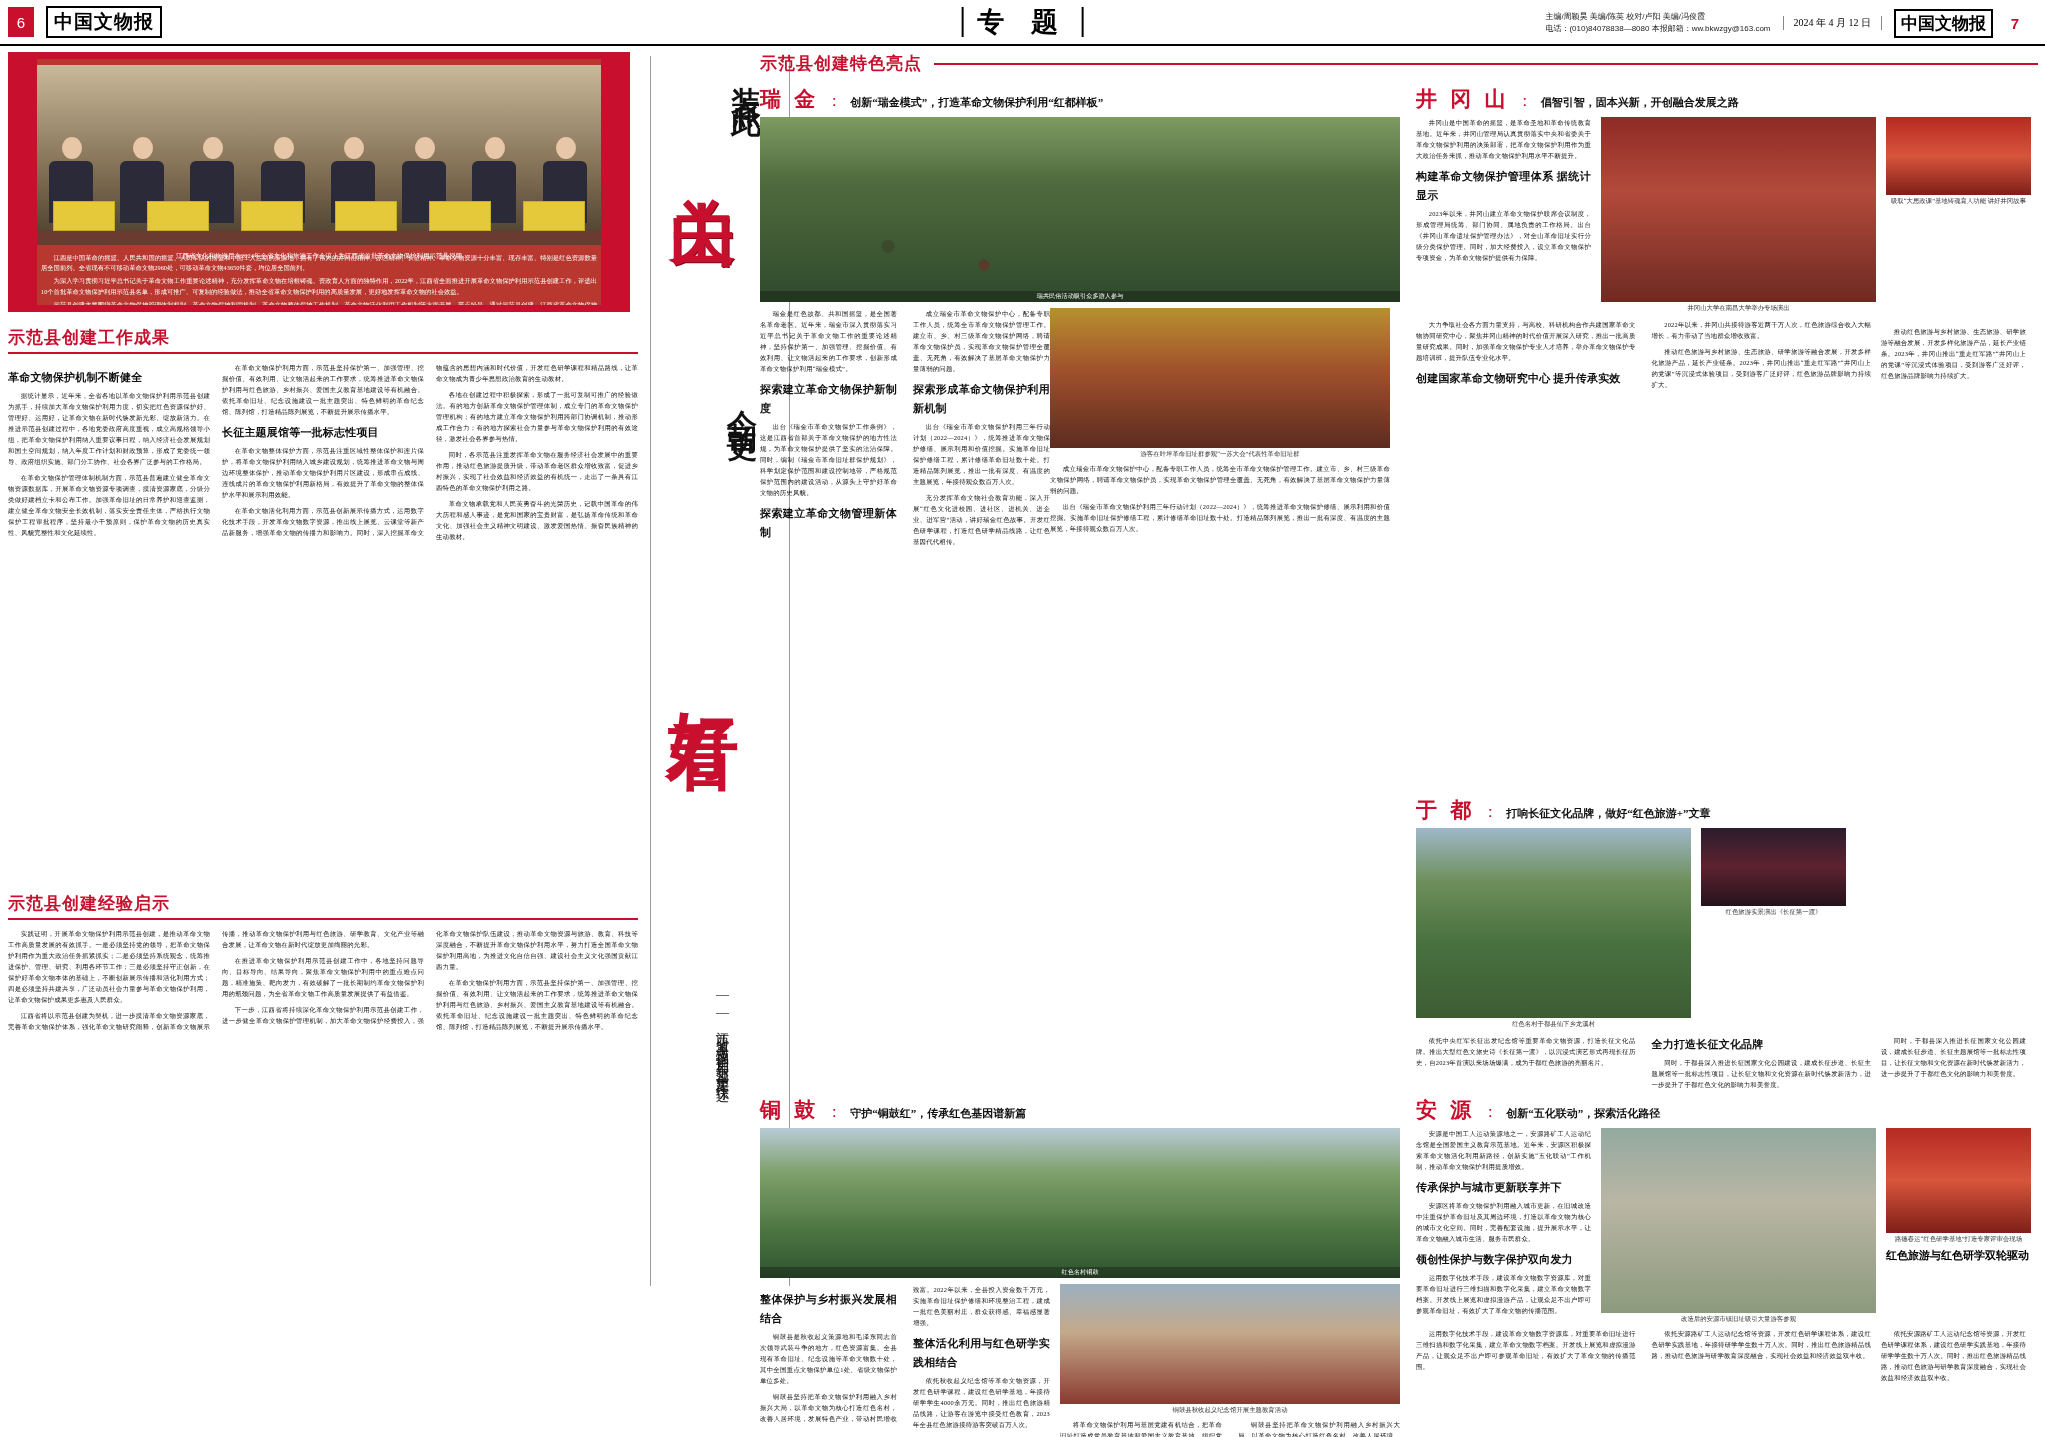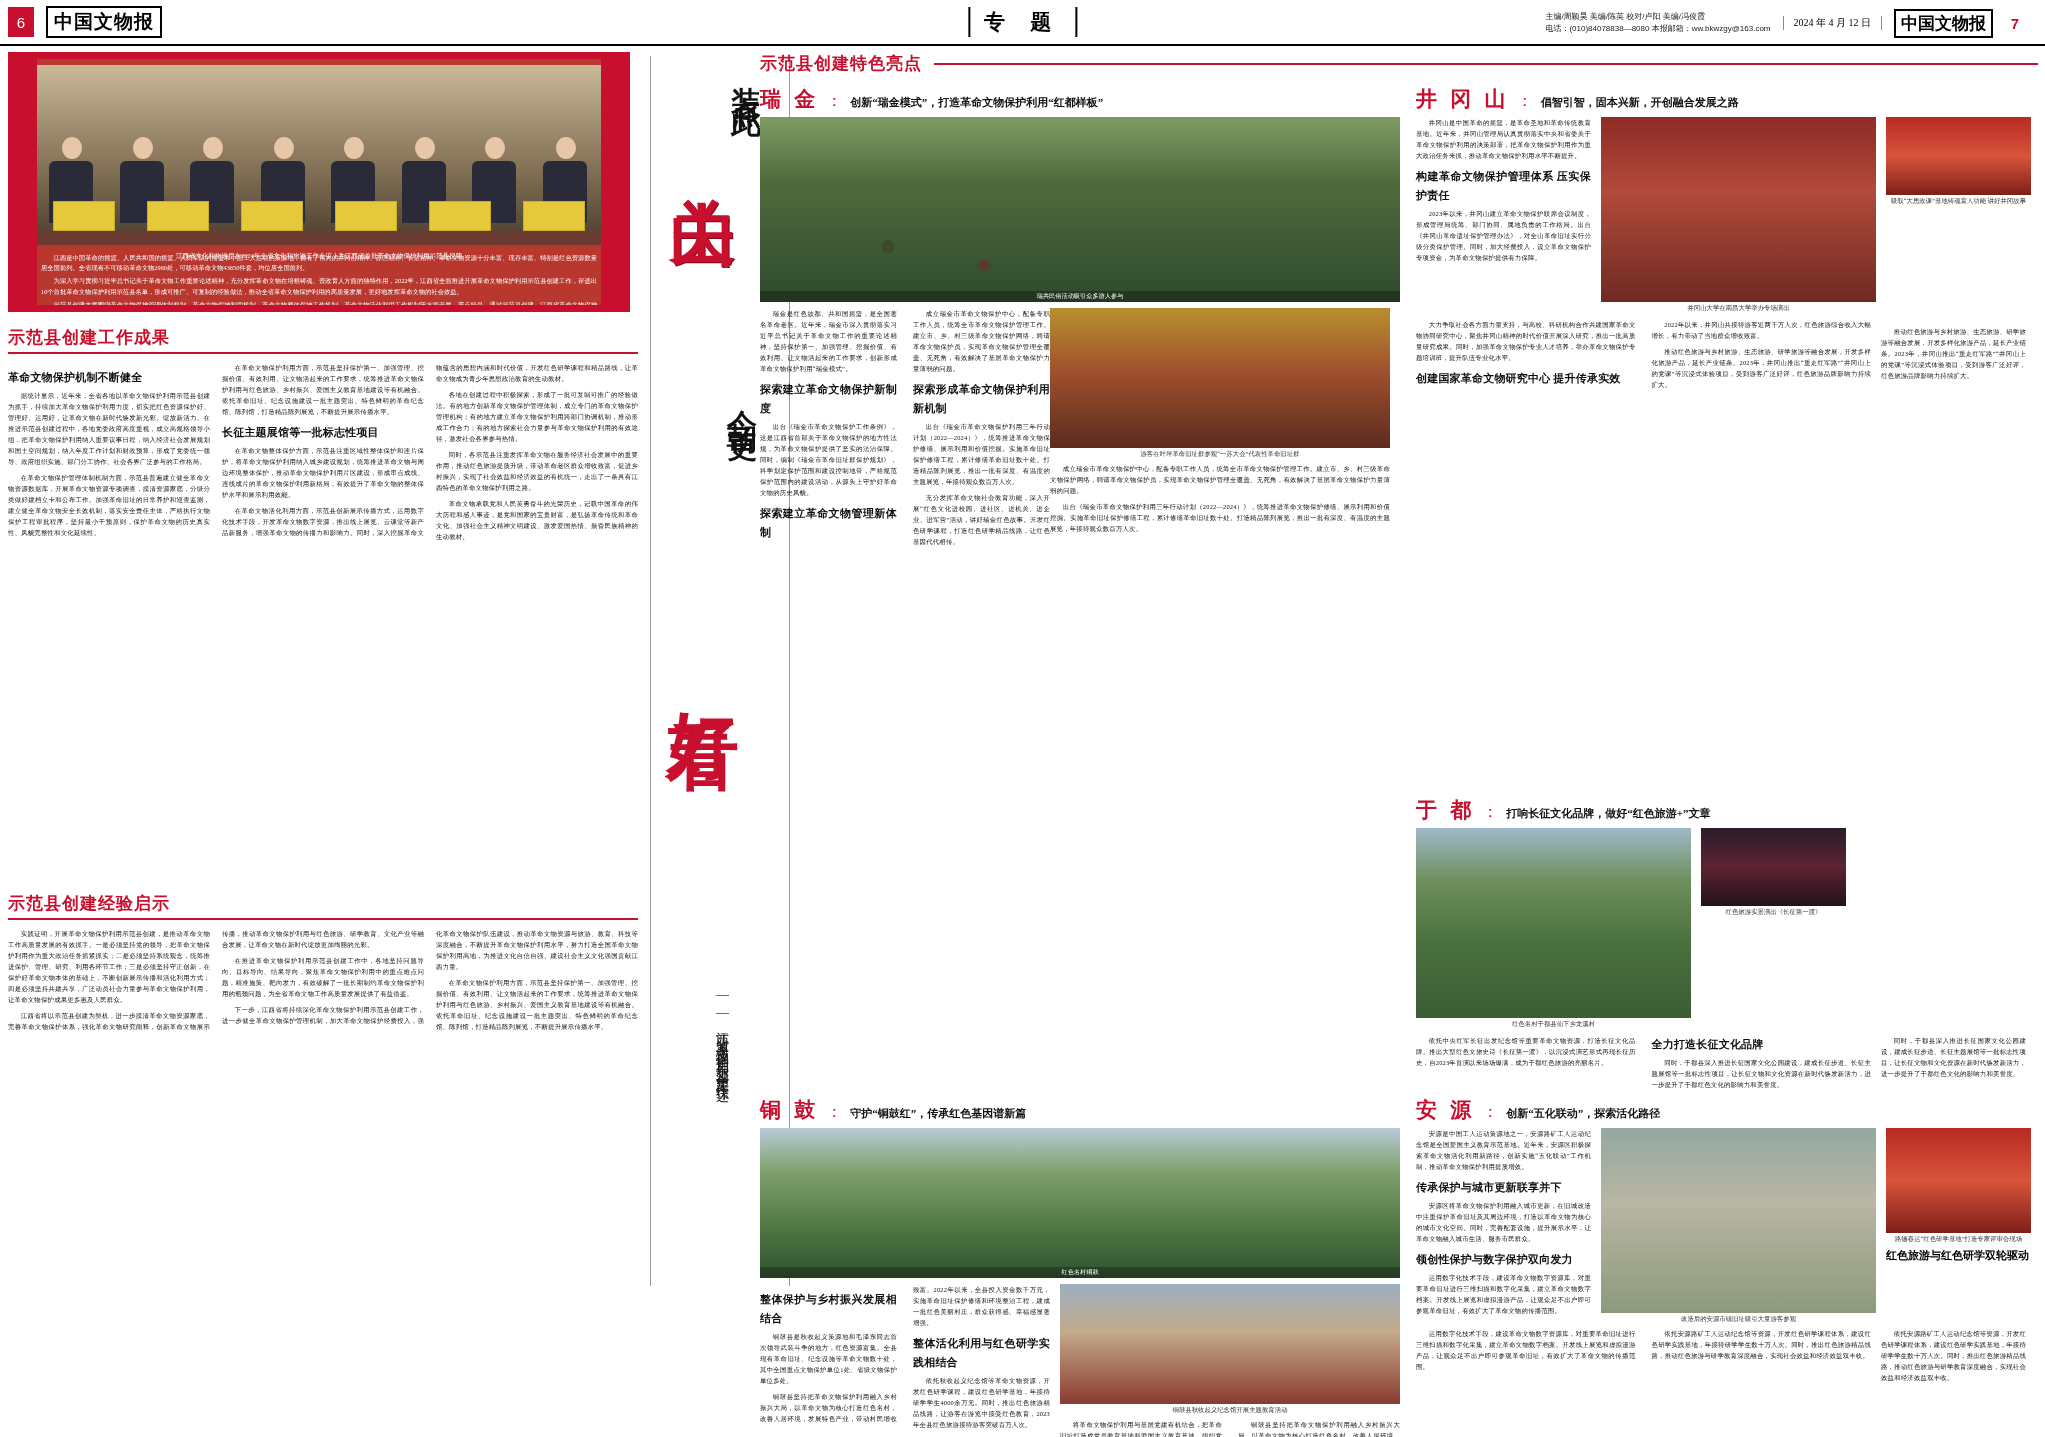--- a/index.html
+++ b/index.html
@@ -29,21 +29,21 @@
     margin-left:12px;
     font-size:19px; font-weight:bold; letter-spacing:1px;
     border:2px solid #000; padding:1px 6px;
     font-family:"DejaVu Sans", sans-serif;
   }
   .mh-center {
     position:absolute; left:50%; transform:translateX(-50%);
     display:flex; align-items:center; gap:14px;
   }
   .mh-center .bar { width:2px; height:30px; background:#000; }
-  .mh-title { font-size:21px; font-weight:bold; letter-spacing:10px; }
+  .mh-title { font-size:27px; font-weight:bold; letter-spacing:10px; }
   .mh-right {
     position:absolute; right:20px; top:0; height:46px;
     display:flex; align-items:center; gap:12px;
   }
   .mh-credits { font-size:8px; line-height:1.5; text-align:left; color:#222;
      font-family:"Liberation Sans", sans-serif; }
   .mh-date { font-size:10px; border-left:1px solid #888; border-right:1px solid #888; padding:0 10px;}
   .mh-logo2 {
     font-size:17px; font-weight:bold; border:2px solid #000; padding:1px 5px;
     font-family:"DejaVu Sans", sans-serif;
@@ -328,21 +328,21 @@
       <div style="width:615px;">
         <div class="topic">
           <span class="topic-name">井 冈 山</span>
           <span class="topic-colon">：</span>
           <span class="topic-desc">倡智引智，固本兴新，开创融合发展之路</span>
         </div>
 
         <div style="display:flex; gap:10px;">
           <div style="width:175px;" class="body-col">
             <p>井冈山是中国革命的摇篮，是革命圣地和革命传统教育基地。近年来，井冈山管理局认真贯彻落实中央和省委关于革命文物保护利用的决策部署，把革命文物保护利用作为重大政治任务来抓，推动革命文物保护利用水平不断提升。</p>
-            <div class="sub">构建革命文物保护管理体系 压实保护责任</div>
+            <div class="sub">构建革命文物保护管理体系 据统计显示</div>
             <p>2023年以来，井冈山建立革命文物保护联席会议制度，形成管理局统筹、部门协同、属地负责的工作格局。出台《井冈山革命遗址保护管理办法》，对全山革命旧址实行分级分类保护管理。同时，加大经费投入，设立革命文物保护专项资金，为革命文物保护提供有力保障。</p>
           </div>
           <div style="width:275px;">
             <div class="img t-choir" style="width:275px;height:185px;"></div>
             <div class="img-cap-out">井冈山大学在南昌大学举办专场演出</div>
           </div>
           <div style="width:145px;">
             <div class="img t-red" style="width:145px;height:78px;"></div>
             <div class="img-cap-out">吸取“大思政课”基地铸魂育人功能 讲好井冈故事</div>
           </div>

